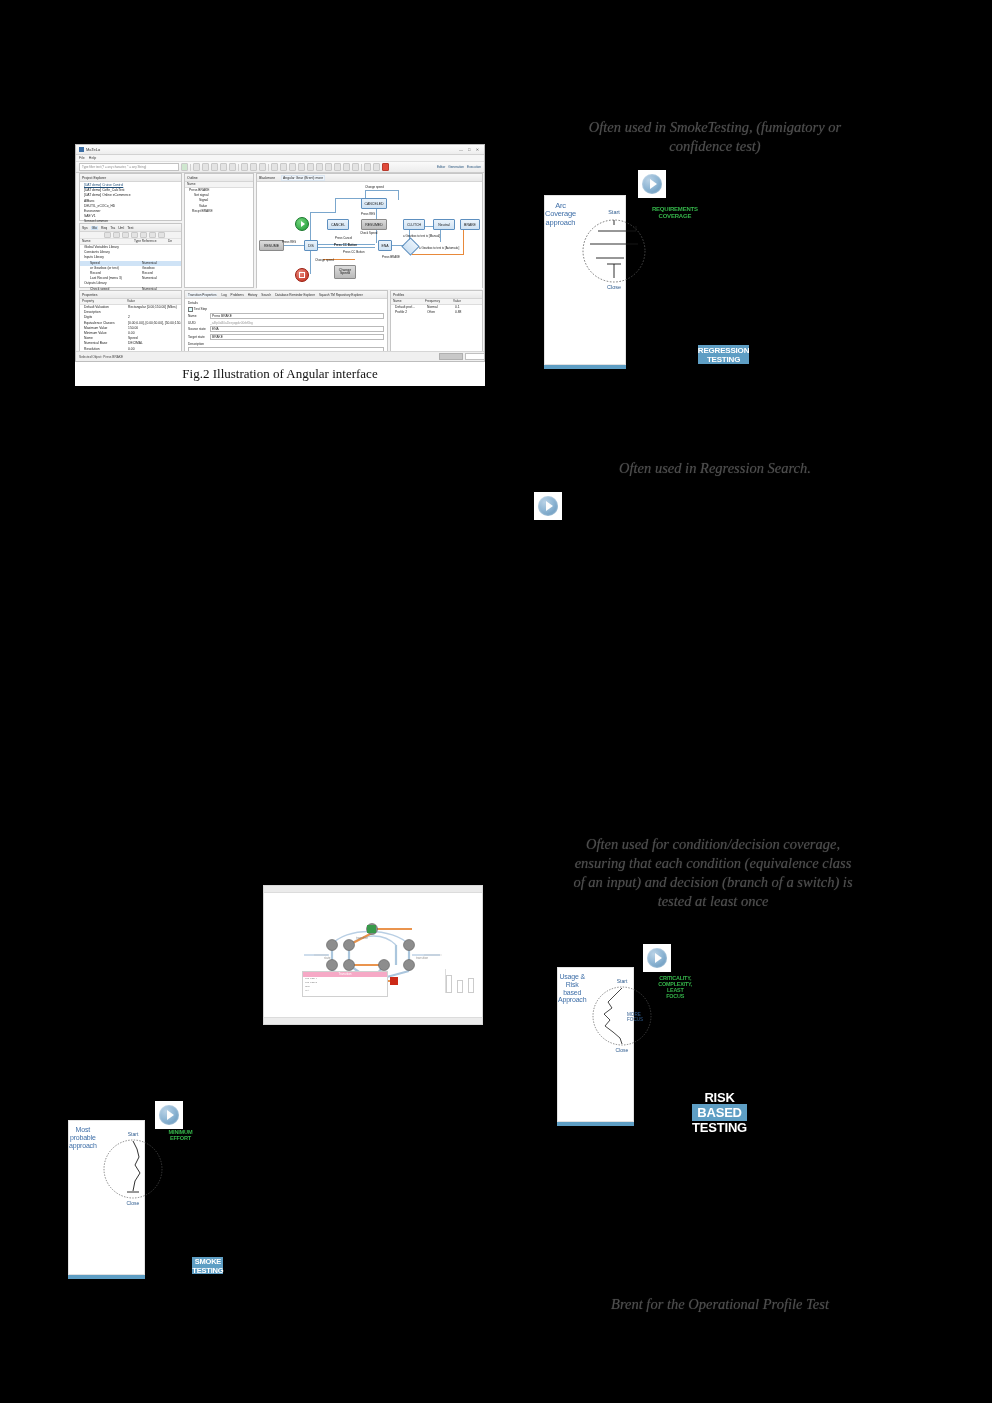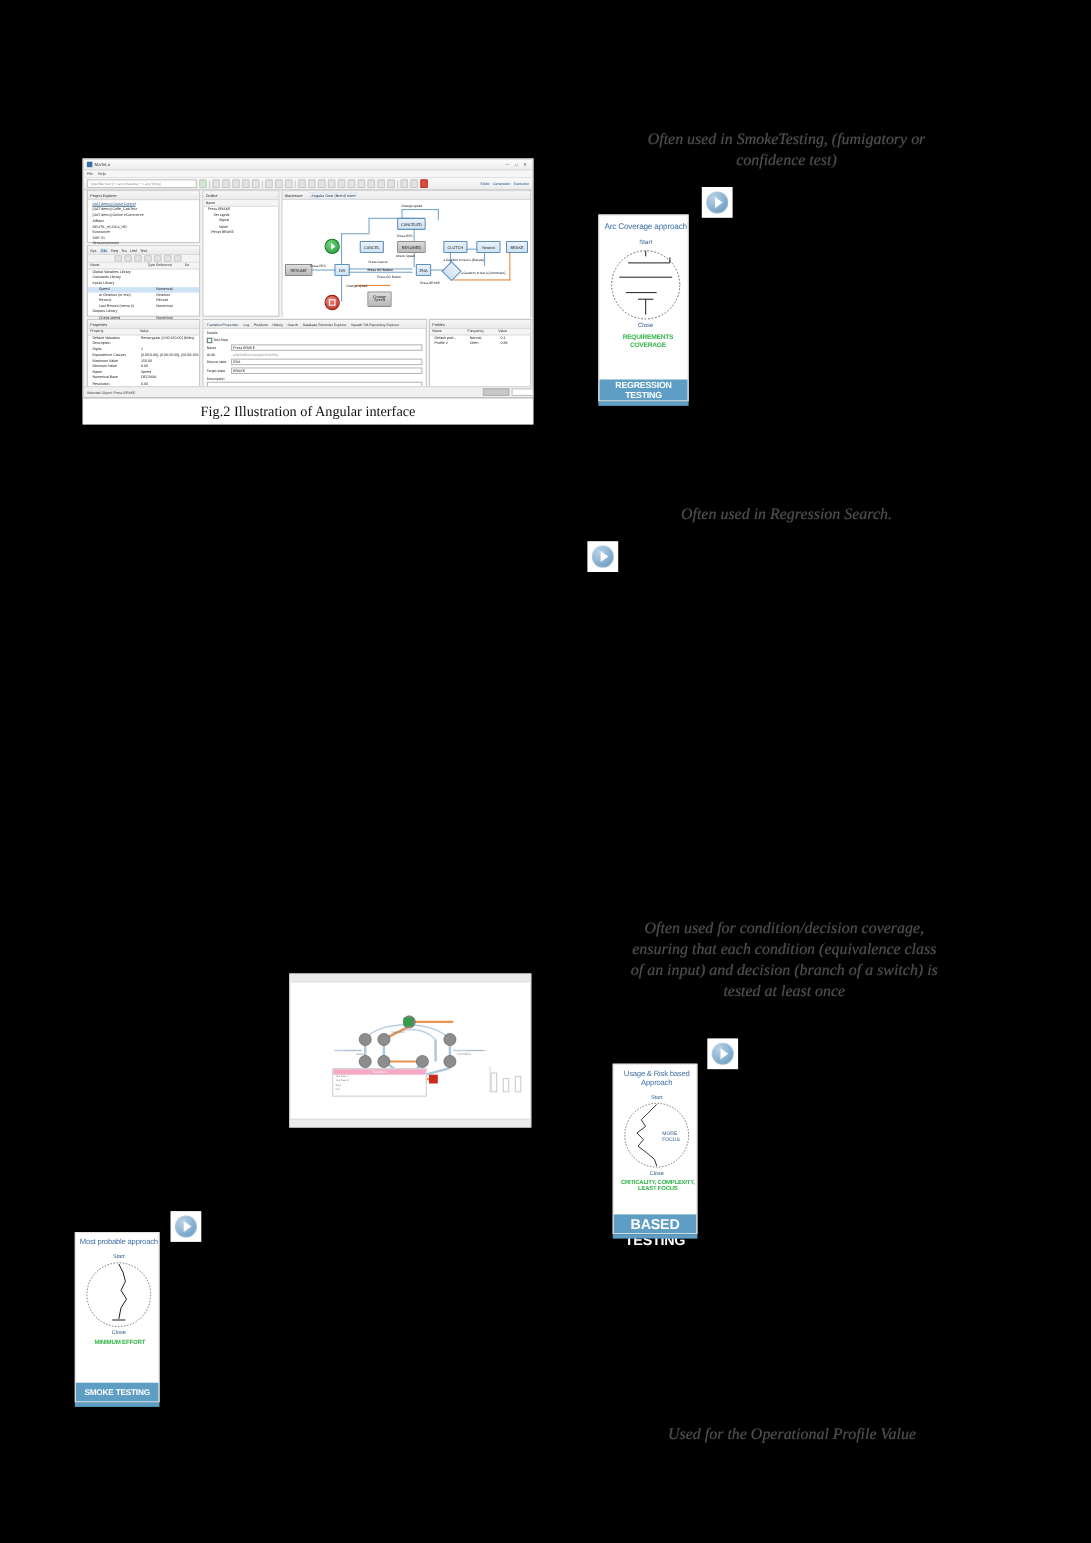--- a/index.html
+++ b/index.html
@@ -19,22 +19,22 @@
   .chev-wrap{background:#fff;display:flex;align-items:center;justify-content:center;}
   .chev{width:20px;height:20px;border-radius:50%;
         background:radial-gradient(circle at 34% 30%,#b9d2e6 0%,#8fb6d4 45%,#6d9cc0 78%,#5b88ad 100%);
         display:flex;align-items:center;justify-content:center;
         box-shadow:inset 0 0 2px rgba(255,255,255,.7);}
   .chev:after{content:"";width:0;height:0;margin-left:2px;
         border-top:5px solid transparent;border-bottom:5px solid transparent;
         border-left:7px solid #fdfdfd;}
 
   
-  .card{background:#fff;border:1px solid #e2e2e2;display:flex;flex-direction:column;
-        align-items:flex-end;box-sizing:border-box;}
+  .card{background:#fff;border:1px solid #e2e2e2;display:flex;flex-direction:row;
+        align-items:flex-start;box-sizing:border-box;}
   .card-title{color:#3f6fa8;font-family:"Liberation Sans",sans-serif;
         text-align:center;line-height:1.12;letter-spacing:-.2px;}
   .card-circle{position:relative;}
   .card-circle svg{display:block;}
   .card-green{color:#35b44a;font-family:"Liberation Sans",sans-serif;
         text-align:center;line-height:1.1;font-weight:bold;letter-spacing:-.2px;}
   .card-footer{background:#5e9ec4;color:#fff;font-family:"Liberation Sans",sans-serif;
         font-weight:bold;text-align:center;display:flex;align-items:center;
         justify-content:center;letter-spacing:-.2px;}
   .node-lbl{fill:#2f5c8f;font-family:"Liberation Sans",sans-serif;}
@@ -573,13 +573,13 @@
         <path d="M30,63 L42,63"></path>
       </g>
       <text class="node-lbl" x="36" y="76" text-anchor="middle" font-size="5">Close</text>
     </svg>
   </div>
   <div class="card-green" style="font-size:5.6px;width:70px;margin-top:3px;">MINIMUM EFFORT</div>
   <div class="card-footer" style="margin-top:auto;width:100%;height:17px;font-size:7.5px;">SMOKE TESTING</div>
 </div>
 <div class="abs" style="left:68px;top:1275px;width:77px;height:4px;background:#5e9ec4;"></div>
 
-<div class="abs cap-text" style="left:570px;top:1295px;width:300px;">Used for the Operational Profile Value</div>
+<div class="abs cap-text" style="left:570px;top:1295px;width:300px;">Brent for the Operational Profile Test</div>
 
 </body></html>

